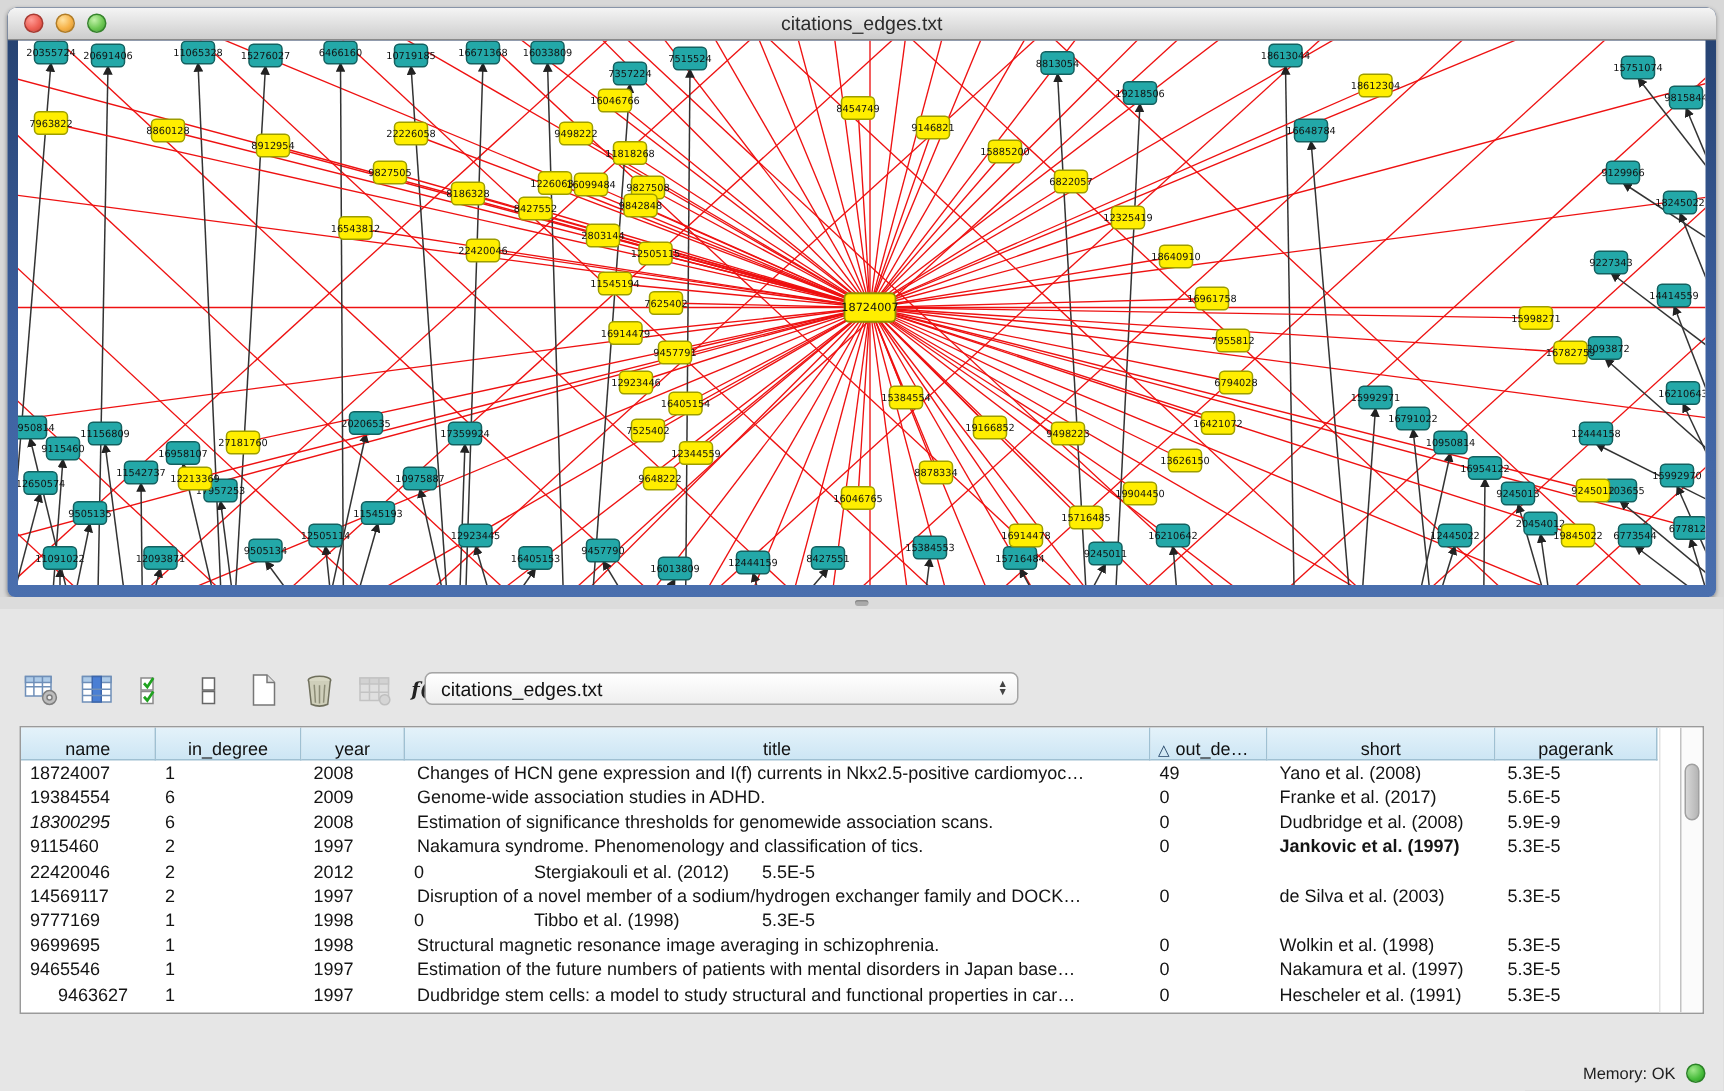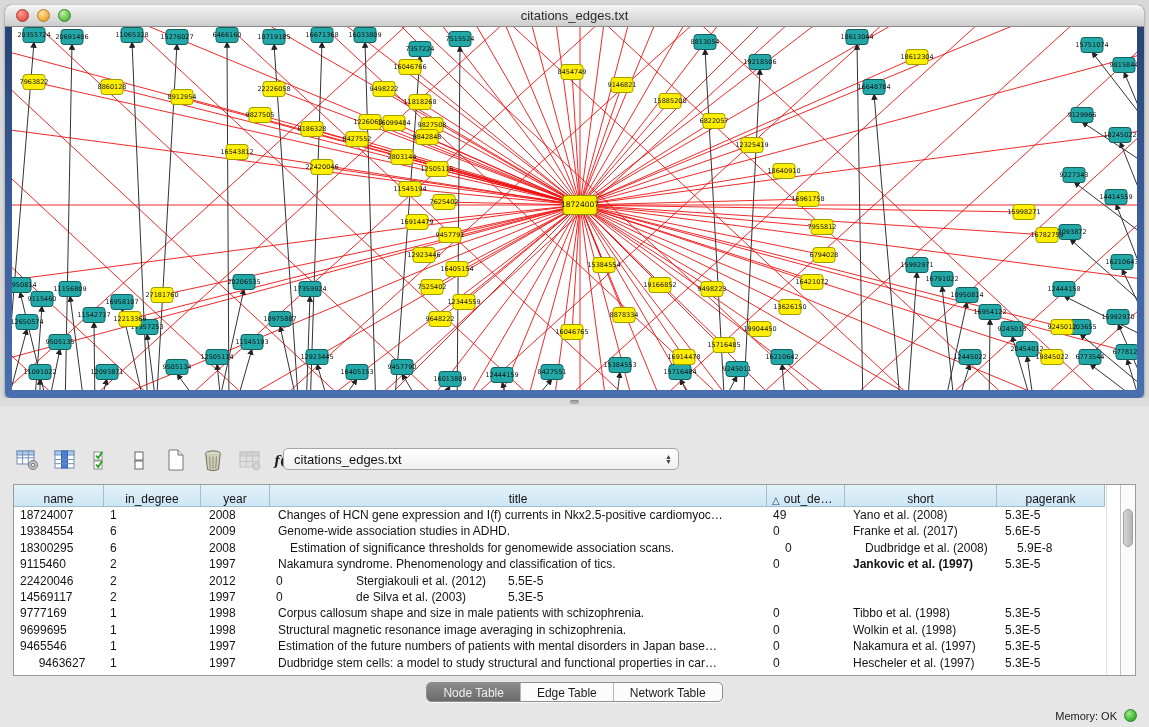--- a/index.html
+++ b/index.html
@@ -873,27 +873,27 @@
         <div class="trow">
           <div class="tcell c0" style="width: 90px;">19384554</div>
           <div class="tcell c1" style="width: 97px;">6</div>
           <div class="tcell c2" style="width: 69px;">2009</div>
           <div class="tcell c3" style="width: 497px;">Genome-wide association studies in ADHD.</div>
           <div class="tcell c4" style="width: 78px;">0</div>
           <div class="tcell c5" style="width: 152px;">Franke et al. (2017)</div>
           <div class="tcell c6" style="width: 108px;">5.6E-5</div>
         </div>
         <div class="trow">
-          <div class="tcell c0" style="width: 90px;">18300295</div>
+          <div class="tcell c0" style="width: 90px; font-style: italic;">18300295</div>
           <div class="tcell c1" style="width: 97px;">6</div>
           <div class="tcell c2" style="width: 69px;">2008</div>
-          <div class="tcell c3" style="width: 497px; margin-left: 12px;">Estimation of significance thresholds for genomewide association scans.</div>
+          <div class="tcell c3" style="width: 497px;">Estimation of significance thresholds for genomewide association scans.</div>
           <div class="tcell c4" style="width: 78px;">0</div>
           <div class="tcell c5" style="width: 152px;">Dudbridge et al. (2008)</div>
-          <div class="tcell c6" style="width: 108px;">5.9E-8</div>
+          <div class="tcell c6" style="width: 108px;">5.9E-9</div>
         </div>
         <div class="trow">
           <div class="tcell c0" style="width: 90px;">9115460</div>
           <div class="tcell c1" style="width: 97px;">2</div>
           <div class="tcell c2" style="width: 69px;">1997</div>
           <div class="tcell c3" style="width: 497px;">Nakamura syndrome. Phenomenology and classification of tics.</div>
           <div class="tcell c4" style="width: 78px;">0</div>
           <div class="tcell c5" style="width: 152px; font-weight: bold;">Jankovic et al. (1997)</div>
           <div class="tcell c6" style="width: 108px;">5.3E-5</div>
         </div>
@@ -902,29 +902,29 @@
           <div class="tcell c1" style="width: 97px;">2</div>
           <div class="tcell c2" style="width: 69px;">2012</div>
           <div class="tcell c4" style="width: 78px;">0</div>
           <div class="tcell c5" style="width: 152px;">Stergiakouli et al. (2012)</div>
           <div class="tcell c6" style="width: 108px;">5.5E-5</div>
         </div>
         <div class="trow">
           <div class="tcell c0" style="width: 90px;">14569117</div>
           <div class="tcell c1" style="width: 97px;">2</div>
           <div class="tcell c2" style="width: 69px;">1997</div>
+          <div class="tcell c3" style="width: 497px;">Disruption of a novel member of a sodium/hydrogen exchanger family and DOCK…</div>
           <div class="tcell c4" style="width: 78px;">0</div>
           <div class="tcell c5" style="width: 152px;">de Silva et al. (2003)</div>
           <div class="tcell c6" style="width: 108px;">5.3E-5</div>
         </div>
         <div class="trow">
           <div class="tcell c0" style="width: 90px;">9777169</div>
           <div class="tcell c1" style="width: 97px;">1</div>
           <div class="tcell c2" style="width: 69px;">1998</div>
-          <div class="tcell c3" style="width: 497px;">Corpus callosum shape and size in male patients with schizophrenia.</div>
           <div class="tcell c4" style="width: 78px;">0</div>
           <div class="tcell c5" style="width: 152px;">Tibbo et al. (1998)</div>
           <div class="tcell c6" style="width: 108px;">5.3E-5</div>
         </div>
         <div class="trow">
           <div class="tcell c0" style="width: 90px;">9699695</div>
           <div class="tcell c1" style="width: 97px;">1</div>
           <div class="tcell c2" style="width: 69px;">1998</div>
           <div class="tcell c3" style="width: 497px;">Structural magnetic resonance image averaging in schizophrenia.</div>
           <div class="tcell c4" style="width: 78px;">0</div>
@@ -939,35 +939,28 @@
           <div class="tcell c4" style="width: 78px;">0</div>
           <div class="tcell c5" style="width: 152px;">Nakamura et al. (1997)</div>
           <div class="tcell c6" style="width: 108px;">5.3E-5</div>
         </div>
         <div class="trow">
           <div class="tcell c0" style="width: 90px; text-align: center;">9463627</div>
           <div class="tcell c1" style="width: 97px;">1</div>
           <div class="tcell c2" style="width: 69px;">1997</div>
           <div class="tcell c3" style="width: 497px;">Dudbridge stem cells: a model to study structural and functional properties in car…</div>
           <div class="tcell c4" style="width: 78px;">0</div>
-          <div class="tcell c5" style="width: 152px;">Hescheler et al. (1997)</div>
+          <div class="tcell c5" style="width: 152px;">Hescheler et al. (1991)</div>
           <div class="tcell c6" style="width: 108px;">5.3E-5</div>
         </div>
       </div>
     <div class="col-gap"></div>
     <div class="vscroll">
       <div class="vthumb"></div>
     </div>
   </div>
 
-  <div class="tabbar">
-    <div class="segs" id="tabs">
-        <span class="seg active">Node Table</span>
-        <span class="seg">Edge Table</span>
-        <span class="seg">Network Table</span>
-      </div>
-  </div>
 
   <div class="statusbar">
     <span class="mem-label">Memory: OK</span>
     <span class="mem-dot"></span>
   </div>
 </div>
 
 </body></html>

